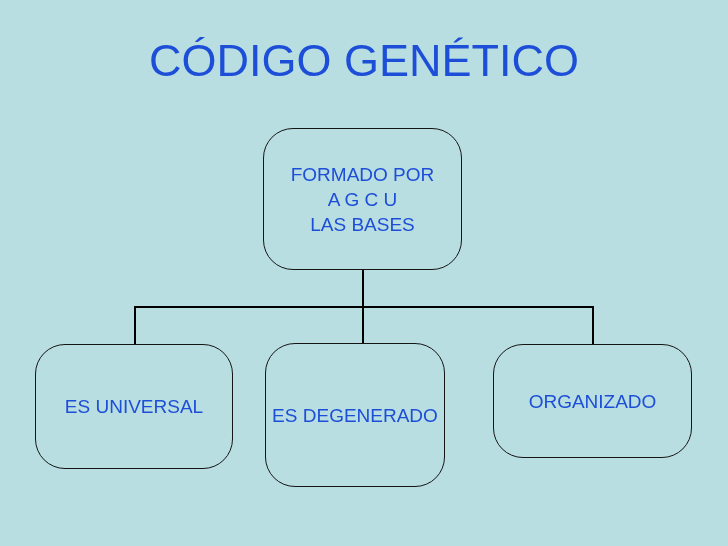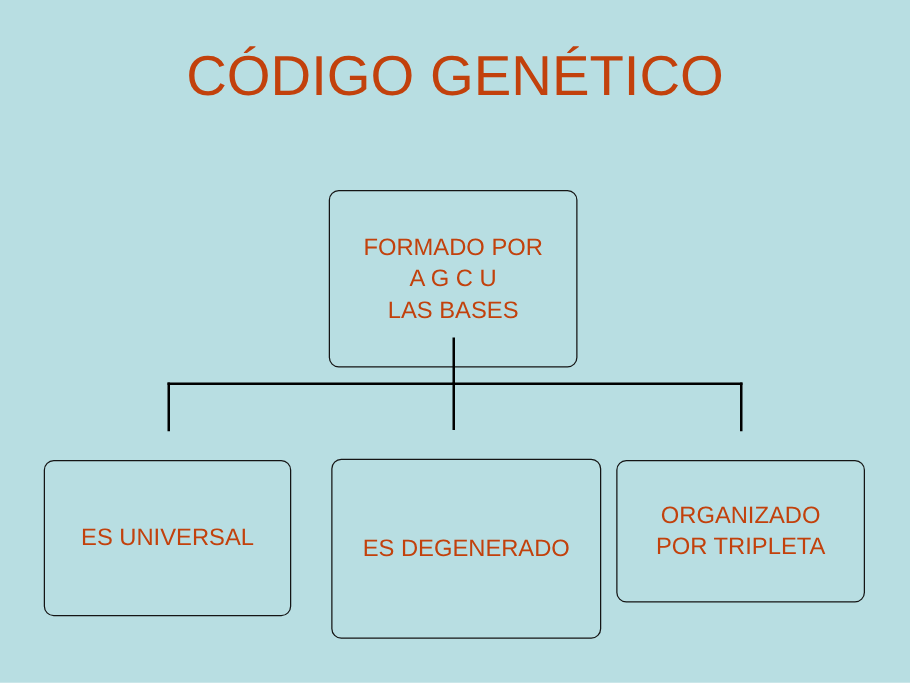--- a/index.html
+++ b/index.html
@@ -20,46 +20,45 @@
     text-align: center;
     font-size: 45px;
     font-weight: 400;
     line-height: 1.0;
     white-space: nowrap;
   }
   .node {
     position: absolute;
     box-sizing: border-box;
     border: 1.5px solid #151515;
-    border-radius: 8px;
+    border-radius: 30px;
     background: transparent;
     display: flex;
     flex-direction: column;
     align-items: center;
     justify-content: center;
     text-align: center;
     font-size: 19px;
     line-height: 25px;
-    margin-top: 24px;
   }
   .node-root  { left: 263px; top: 128px; width: 199px; height: 142px; }
   .node-left  { left: 35px;  top: 344px; width: 198px; height: 125px; }
-  .node-mid   { left: 265px; top: 343px; width: 216px; height: 144px; }
+  .node-mid   { left: 265px; top: 343px; width: 180px; height: 144px; }
   .node-right { left: 493px; top: 344px; width: 199px; height: 114px; }
   .conn { position: absolute; background: #000; }
   .conn-stem       { left: 362px; top: 270px; width: 2px;   height: 38px; }
   .conn-hbar       { left: 134px; top: 306px; width: 460px; height: 2px;  }
   .conn-drop-left  { left: 134px; top: 306px; width: 2px;   height: 39px; }
   .conn-drop-mid   { left: 362px; top: 306px; width: 2px;   height: 38px; }
   .conn-drop-right { left: 592px; top: 306px; width: 2px;   height: 39px; }
 </style>
 </head>
 <body>
 
-<div class="slide" style="background: rgb(184, 222, 226); color: #c2410c;">
+<div class="slide" style="background: rgb(184, 222, 226); color: #1d4ed8;">
 
   <div class="title">CÓDIGO GENÉTICO</div>
 
   <div class="node node-root">
     <div>FORMADO POR</div>
     <div>A G C U</div>
     <div>LAS BASES</div>
   </div>
 
   <div class="conn conn-stem" style="background: rgb(0, 0, 0);"></div>
@@ -71,16 +70,15 @@
   <div class="node node-left">
     <div>ES UNIVERSAL</div>
   </div>
 
   <div class="node node-mid">
     <div>ES DEGENERADO</div>
   </div>
 
   <div class="node node-right">
     <div>ORGANIZADO</div>
-    <div>POR TRIPLETA</div>
   </div>
 
 </div>
 
 </body></html>

